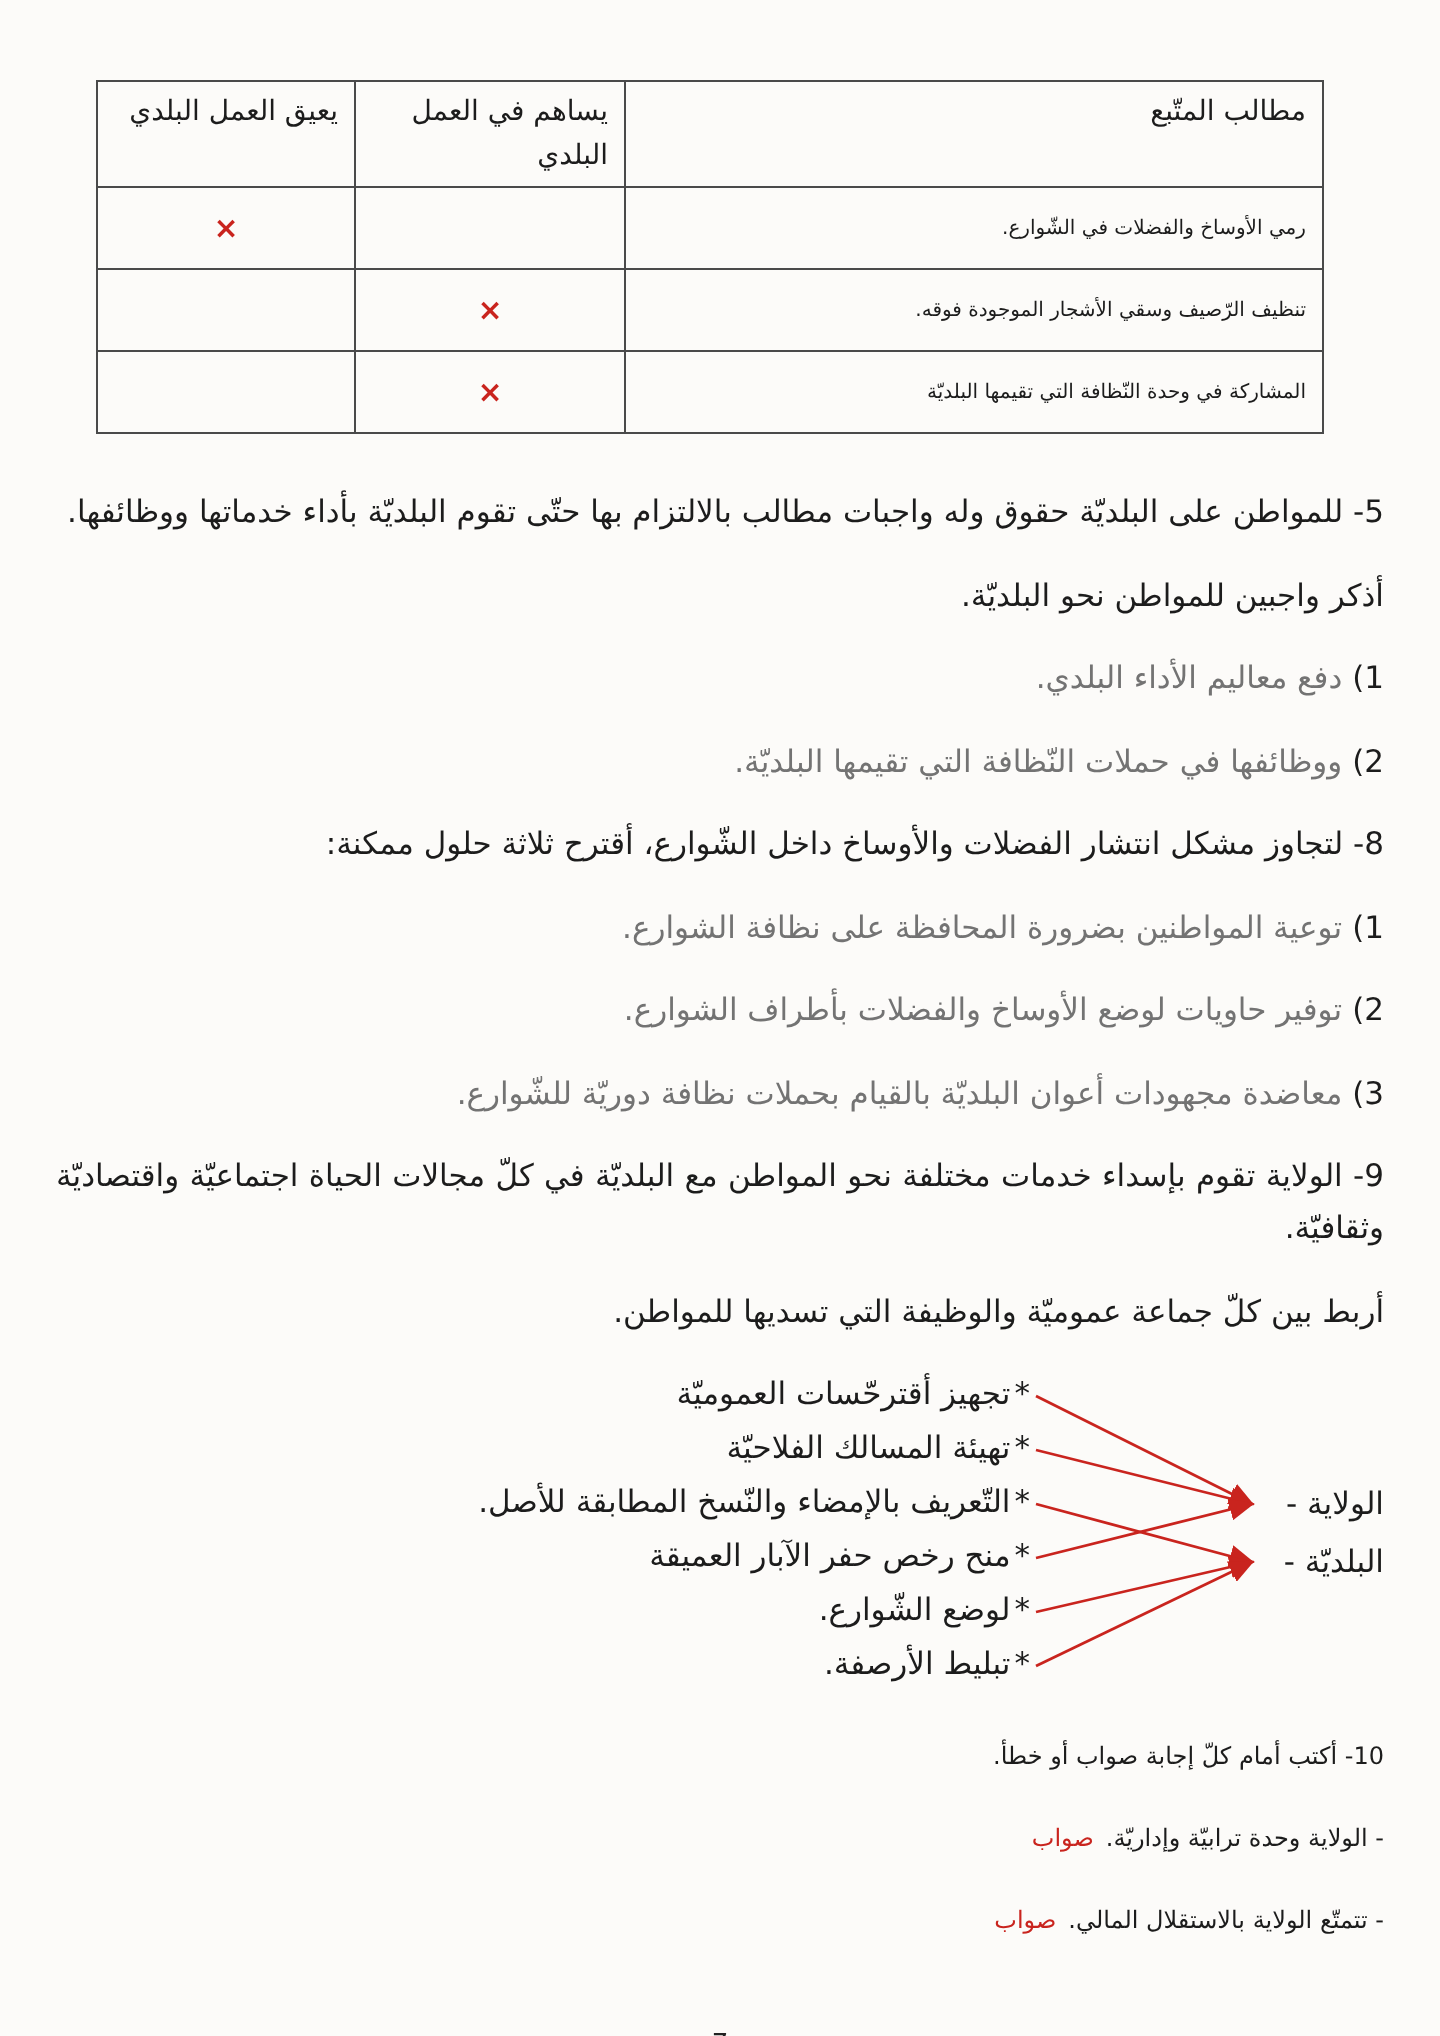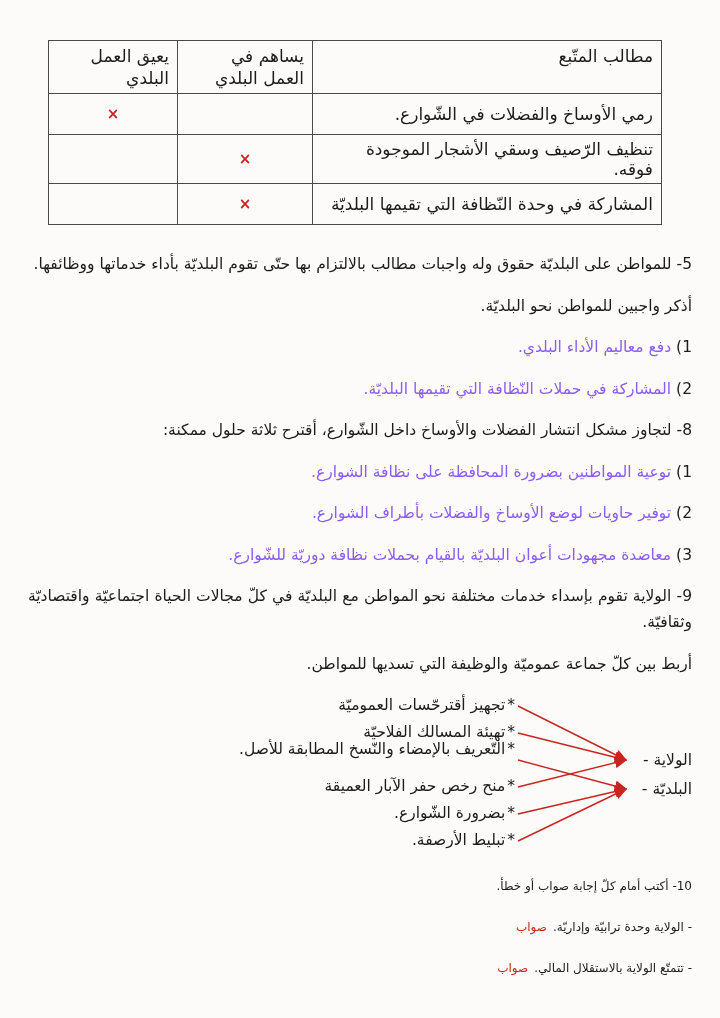--- a/index.html
+++ b/index.html
@@ -3,28 +3,28 @@
 <meta charset="utf-8">
 <style>
   html,body{margin:0;padding:0}
   body{
     width:720px;height:1018px;background:#fcfbf9;color:#1c1c1c;
     font-family:"DejaVu Sans",sans-serif;direction:rtl;position:relative;overflow:hidden;
   }
   .page{padding:26px 28px 0;height:100%;position:relative}
   .line{font-size:15.5px;line-height:26px}
   .just{text-align:justify}
-  .red{color:#8b5cf6}
+  .red{color:#737373}
   .num{color:#1c1c1c}
   .ans{margin-right:6px;color:#c9241e}
 
   table.grid{border-collapse:collapse;margin:14px 30px 0 0}
   .grid th,.grid td{border:1px solid #4a4a4a;font-weight:normal}
-  th.beh,td.beh{width:332px;padding:4px 8px;vertical-align:middle;font-size:17px}
-  .grid th{vertical-align:top;font-size:17px;line-height:22px;text-align:right;padding:4px 8px}
+  th.beh,td.beh{width:332px;padding:4px 8px;vertical-align:middle;font-size:10px}
+  .grid th{vertical-align:top;font-size:14px;line-height:22px;text-align:right;padding:4px 8px}
   th.c1{width:118px}
   th.c2{width:112px}
   td.mark{text-align:center;vertical-align:middle;color:#c9241e;font-weight:bold;font-size:15px}
   .grid thead tr{height:46px}
   .grid tbody tr{height:41px}
 
   .blk{margin-top:26px}
 
   .match{position:relative;height:168px;margin-top:4px}
   .mi{position:absolute;right:177px;height:27px;line-height:27px;font-size:15.5px;white-space:nowrap}
@@ -65,21 +65,21 @@
         <td class="mark">×</td>
         <td class="mark"></td>
       </tr>
     </tbody>
   </table>
 
   <div class="blk">
     <p class="line just">5- للمواطن على البلديّة حقوق وله واجبات مطالب بالالتزام بها حتّى تقوم البلديّة بأداء خدماتها ووظائفها.</p>
     <p class="line">أذكر واجبين للمواطن نحو البلديّة.</p>
     <p class="line"><span class="num">1)</span> <span class="red">دفع معاليم الأداء البلدي.</span></p>
-    <p class="line"><span class="num">2)</span> <span class="red">المشاركة في حملات النّظافة التي تقيمها البلديّة.</span></p>
+    <p class="line"><span class="num">2)</span> <span class="red">ووظائفها في حملات النّظافة التي تقيمها البلديّة.</span></p>
   </div>
 
   <div>
     <p class="line">8- لتجاوز مشكل انتشار الفضلات والأوساخ داخل الشّوارع، أقترح ثلاثة حلول ممكنة:</p>
     <p class="line"><span class="num">1)</span> <span class="red">توعية المواطنين بضرورة المحافظة على نظافة الشوارع.</span></p>
     <p class="line"><span class="num">2)</span> <span class="red">توفير حاويات لوضع الأوساخ والفضلات بأطراف الشوارع.</span></p>
     <p class="line"><span class="num">3)</span> <span class="red">معاضدة مجهودات أعوان البلديّة بالقيام بحملات نظافة دوريّة للشّوارع.</span></p>
   </div>
 
   <div>
@@ -98,23 +98,23 @@
           <line x1="490" y1="41" x2="598" y2="68" marker-end="url(#ah)"></line>
           <line x1="490" y1="95" x2="598" y2="68" marker-end="url(#ah)"></line>
           <line x1="490" y1="68" x2="598" y2="97" marker-end="url(#ah)"></line>
           <line x1="490" y1="122" x2="598" y2="97" marker-end="url(#ah)"></line>
           <line x1="490" y1="149" x2="598" y2="97" marker-end="url(#ah)"></line>
         </g>
       </svg>
 
       <div class="mi" style="top:0"><span class="star">*</span><span>تجهيز أقترحّسات العموميّة</span></div>
       <div class="mi" style="top:27px"><span class="star">*</span><span>تهيئة المسالك الفلاحيّة</span></div>
-      <div class="mi" style="top:44px"><span class="star">*</span><span>التّعريف بالإمضاء والنّسخ المطابقة للأصل.</span></div>
+      <div class="mi" style="top:54px"><span class="star">*</span><span>التّعريف بالإمضاء والنّسخ المطابقة للأصل.</span></div>
       <div class="mi" style="top:81px"><span class="star">*</span><span>منح رخص حفر الآبار العميقة</span></div>
-      <div class="mi" style="top:108px"><span class="star">*</span><span>بضرورة الشّوارع.</span></div>
+      <div class="mi" style="top:108px"><span class="star">*</span><span>لوضع الشّوارع.</span></div>
       <div class="mi" style="top:135px"><span class="star">*</span><span>تبليط الأرصفة.</span></div>
 
       <div class="mt" style="top:55px"><span dir="ltr">- الولاية</span></div>
       <div class="mt" style="top:84px"><span dir="ltr">- البلديّة</span></div>
     </div>
   </div>
 
   <div>
     <p class="q10line">10- أكتب أمام كلّ إجابة صواب أو خطأ.</p>
     <p class="q10line"><span>- الولاية وحدة ترابيّة وإداريّة.</span><span class="ans">صواب</span></p>

